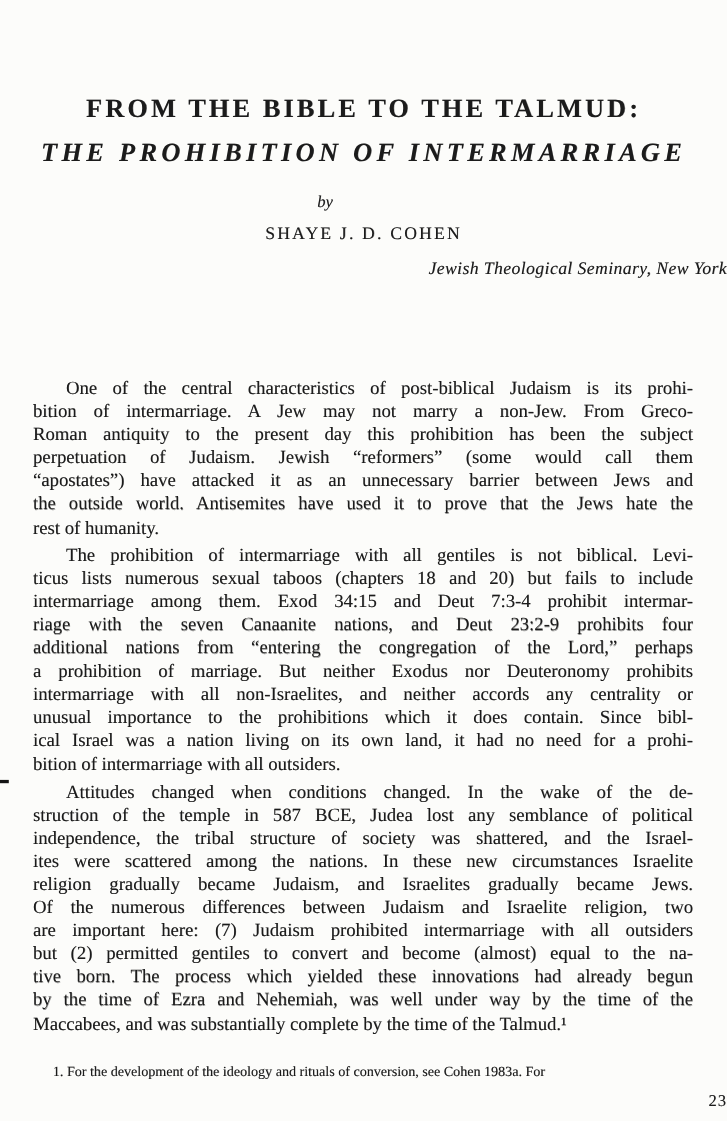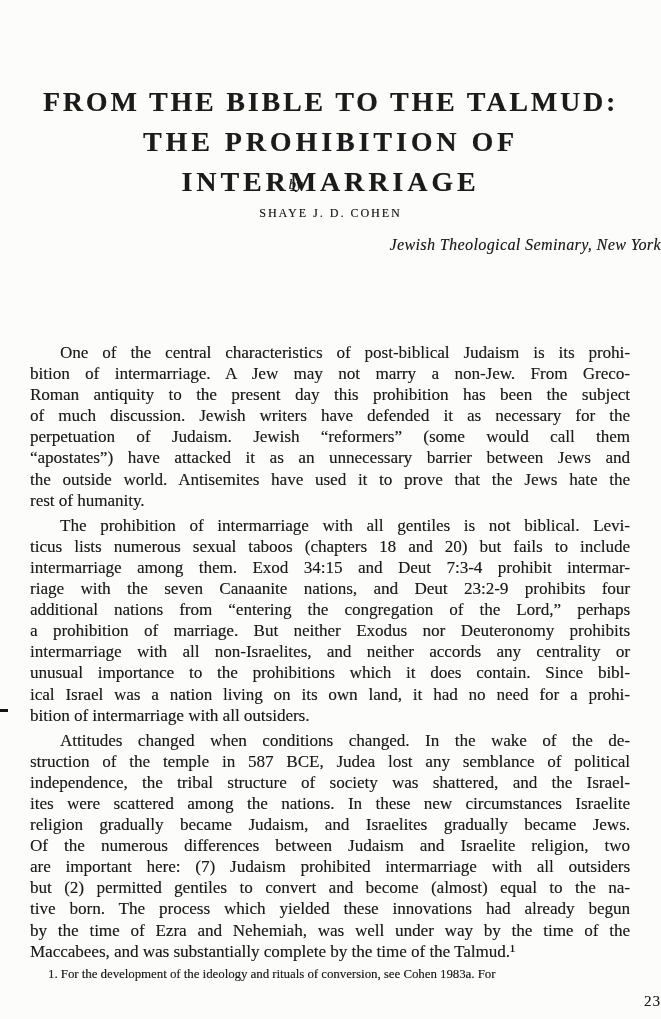--- a/index.html
+++ b/index.html
@@ -10,38 +10,38 @@
     background: var(--paper, #fcfcfa);
     color: var(--ink, #1b1b1b);
     font-family: "Liberation Serif", "DejaVu Serif", serif;
     overflow: hidden;
     text-shadow: 0.3px 0.2px 0 rgba(25,25,25,0.45);
   }
   .title {
     position: absolute;
     top: 63px; left: 0; width: 661px;
     text-align: center;
-    font-size: 28px;
+    font-size: 24px;
     line-height: 40px;
   }
   .title .t1 { letter-spacing: 2.8px; display: block; }
-  .title .t2 { letter-spacing: 3.9px; display: block; }
+  .title .t2 { letter-spacing: 3.9px; display: block; font-style: italic; }
   .byline {
     position: absolute;
     top: 174px; left: 0; width: 591px;
     text-align: center;
     font-style: italic;
     font-size: 15px;
     line-height: 20px;
   }
   .author {
     position: absolute;
     top: 203px; left: 0; width: 661px;
     text-align: center;
-    font-size: 12px;
+    font-size: 16px;
     letter-spacing: 2px;
     line-height: 20px;
   }
   .affiliation {
     position: absolute;
     top: 234px; left: 0; width: 661px;
     text-align: right;
     font-style: italic;
     font-size: 16px;
     letter-spacing: 0.4px;
@@ -97,21 +97,20 @@
   <div class="byline">by</div>
   <div class="author">SHAYE J. D. COHEN</div>
   <div class="affiliation">Jewish Theological Seminary, New York</div>
 
   <div class="bodytext">
 
     <div class="para">
       <div class="ln first">One of the central characteristics of post-biblical Judaism is its prohi-</div>
       <div class="ln">bition of intermarriage. A Jew may not marry a non-Jew. From Greco-</div>
       <div class="ln">Roman antiquity to the present day this prohibition has been the subject</div>
-      <div class="ln">of much discussion. Jewish writers have defended it as necessary for the</div>
       <div class="ln">perpetuation of Judaism. Jewish “reformers” (some would call them</div>
       <div class="ln">“apostates”) have attacked it as an unnecessary barrier between Jews and</div>
       <div class="ln">the outside world. Antisemites have used it to prove that the Jews hate the</div>
       <div class="ln last">rest of humanity.</div>
     </div>
 
     <div class="para">
       <div class="ln first">The prohibition of intermarriage with all gentiles is not biblical. Levi-</div>
       <div class="ln">ticus lists numerous sexual taboos (chapters 18 and 20) but fails to include</div>
       <div class="ln">intermarriage among them. Exod 34:15 and Deut 7:3-4 prohibit intermar-</div>

